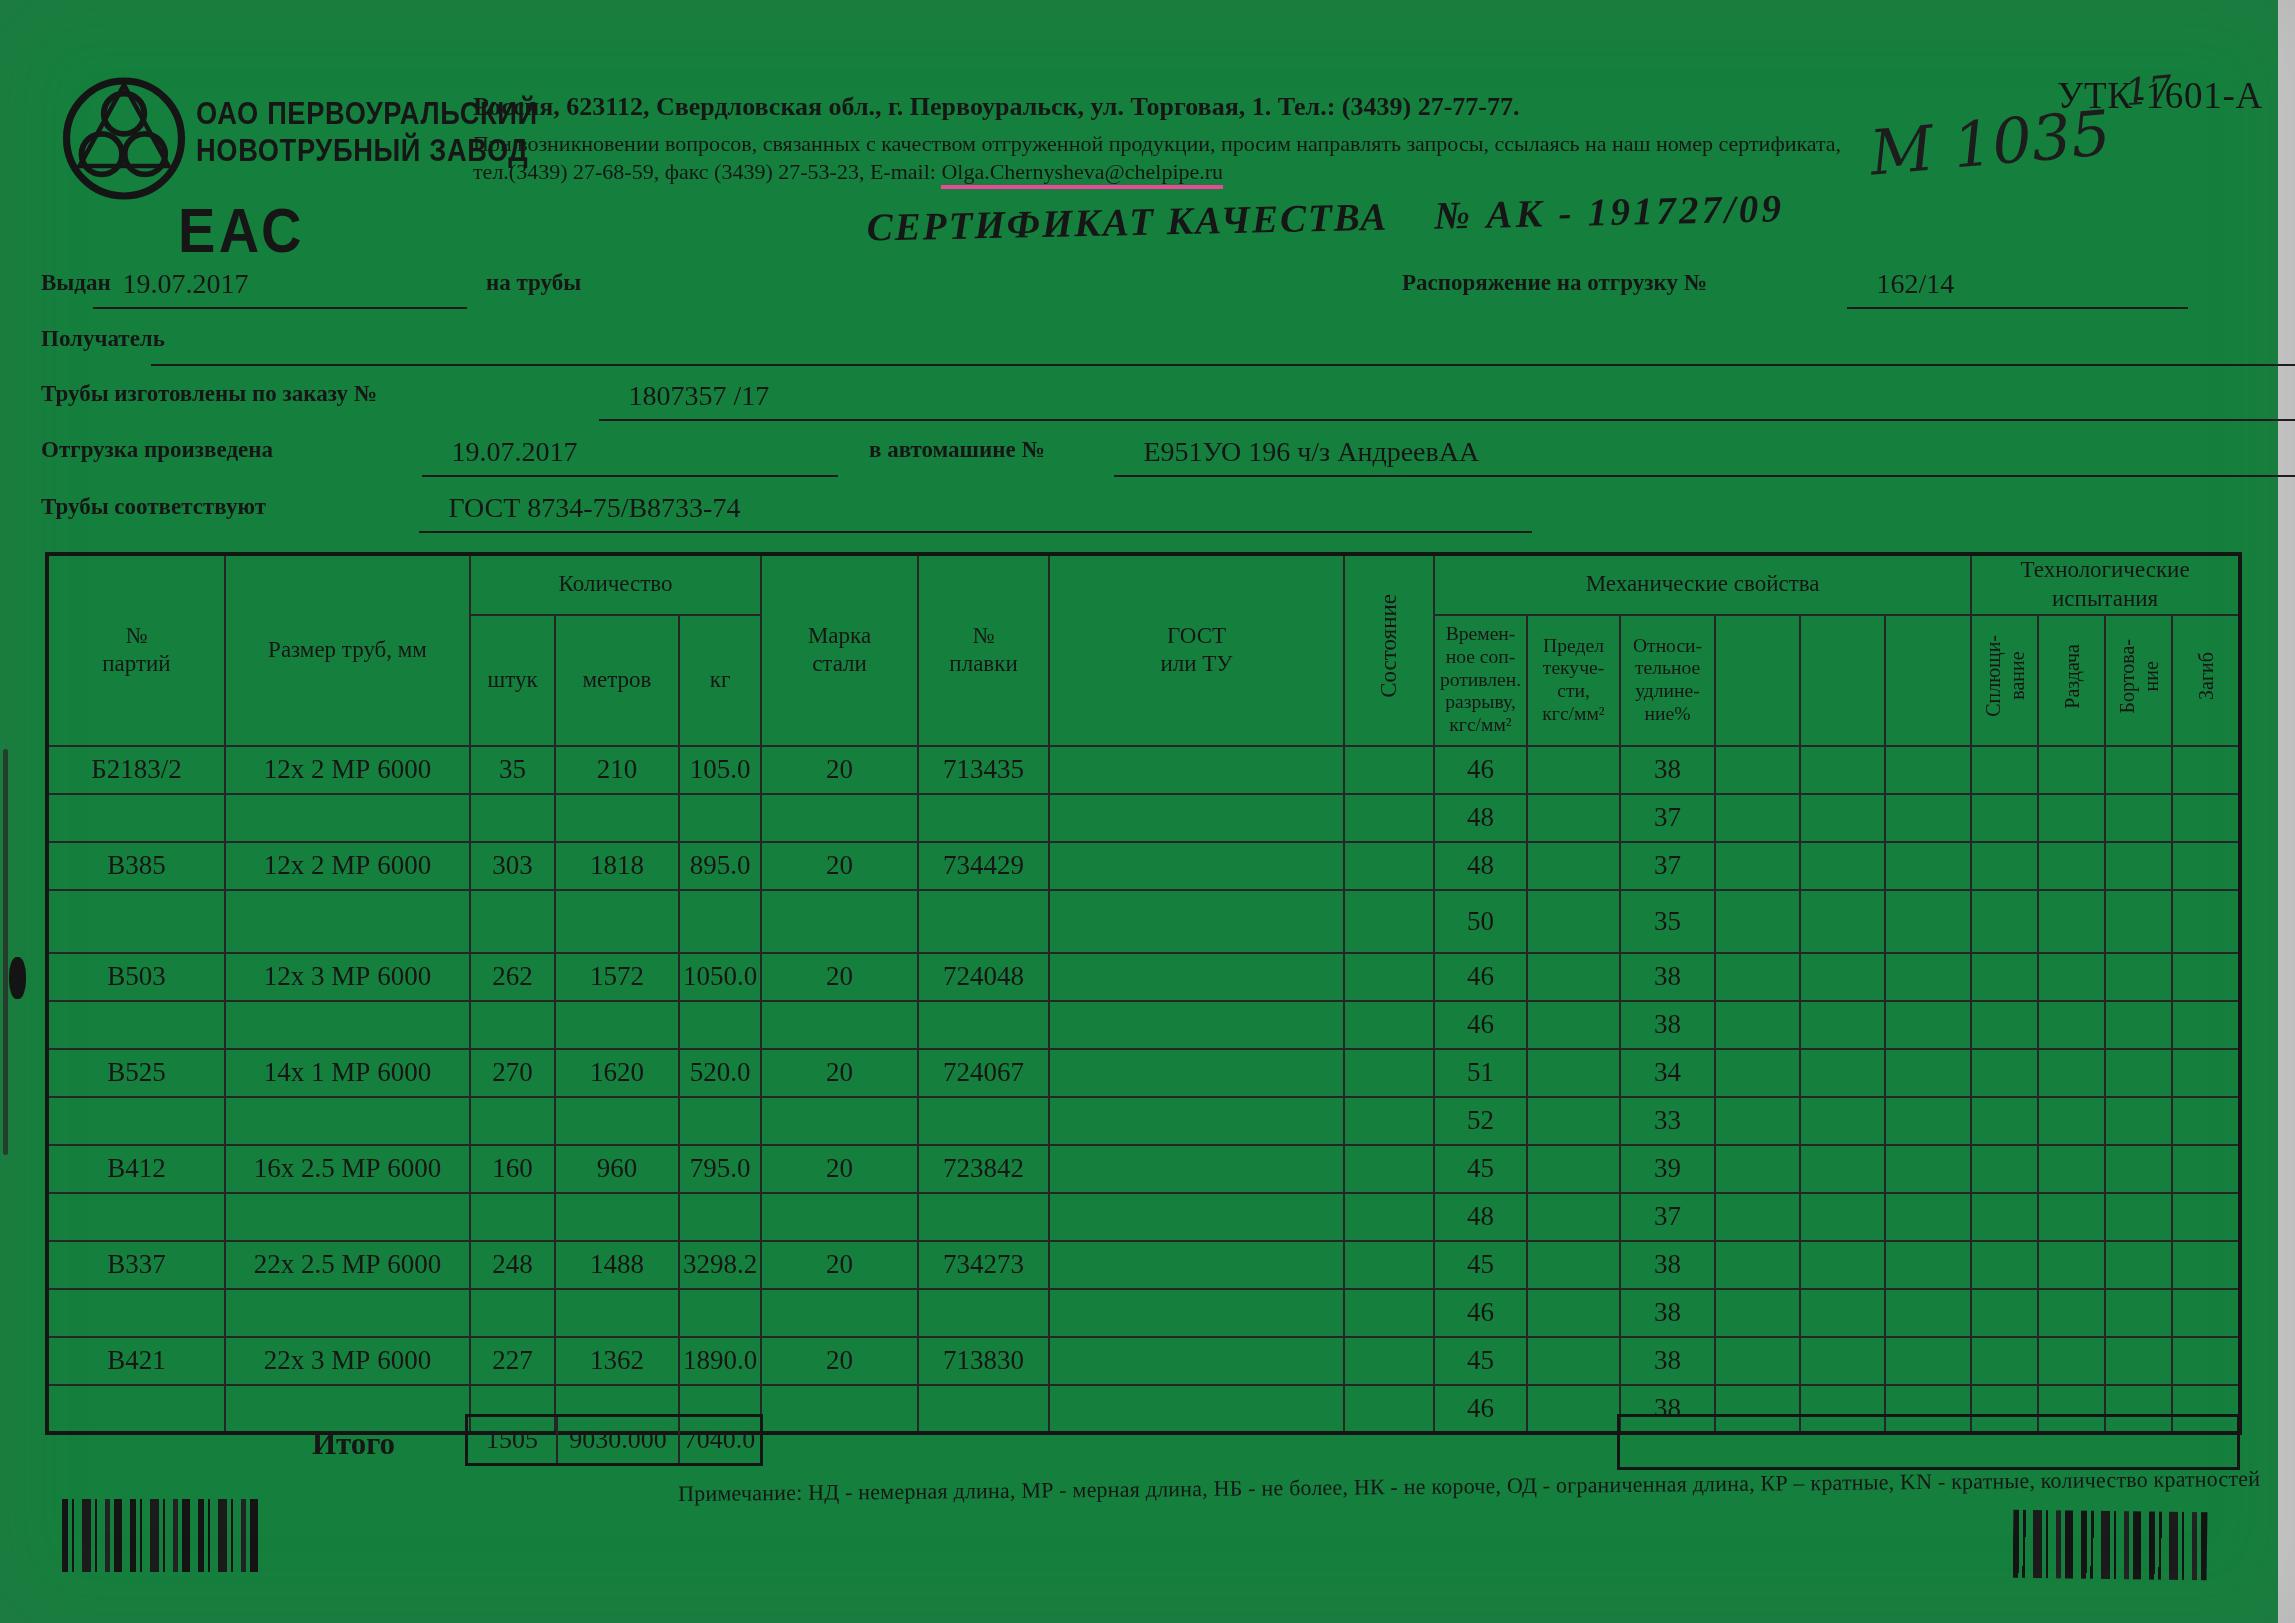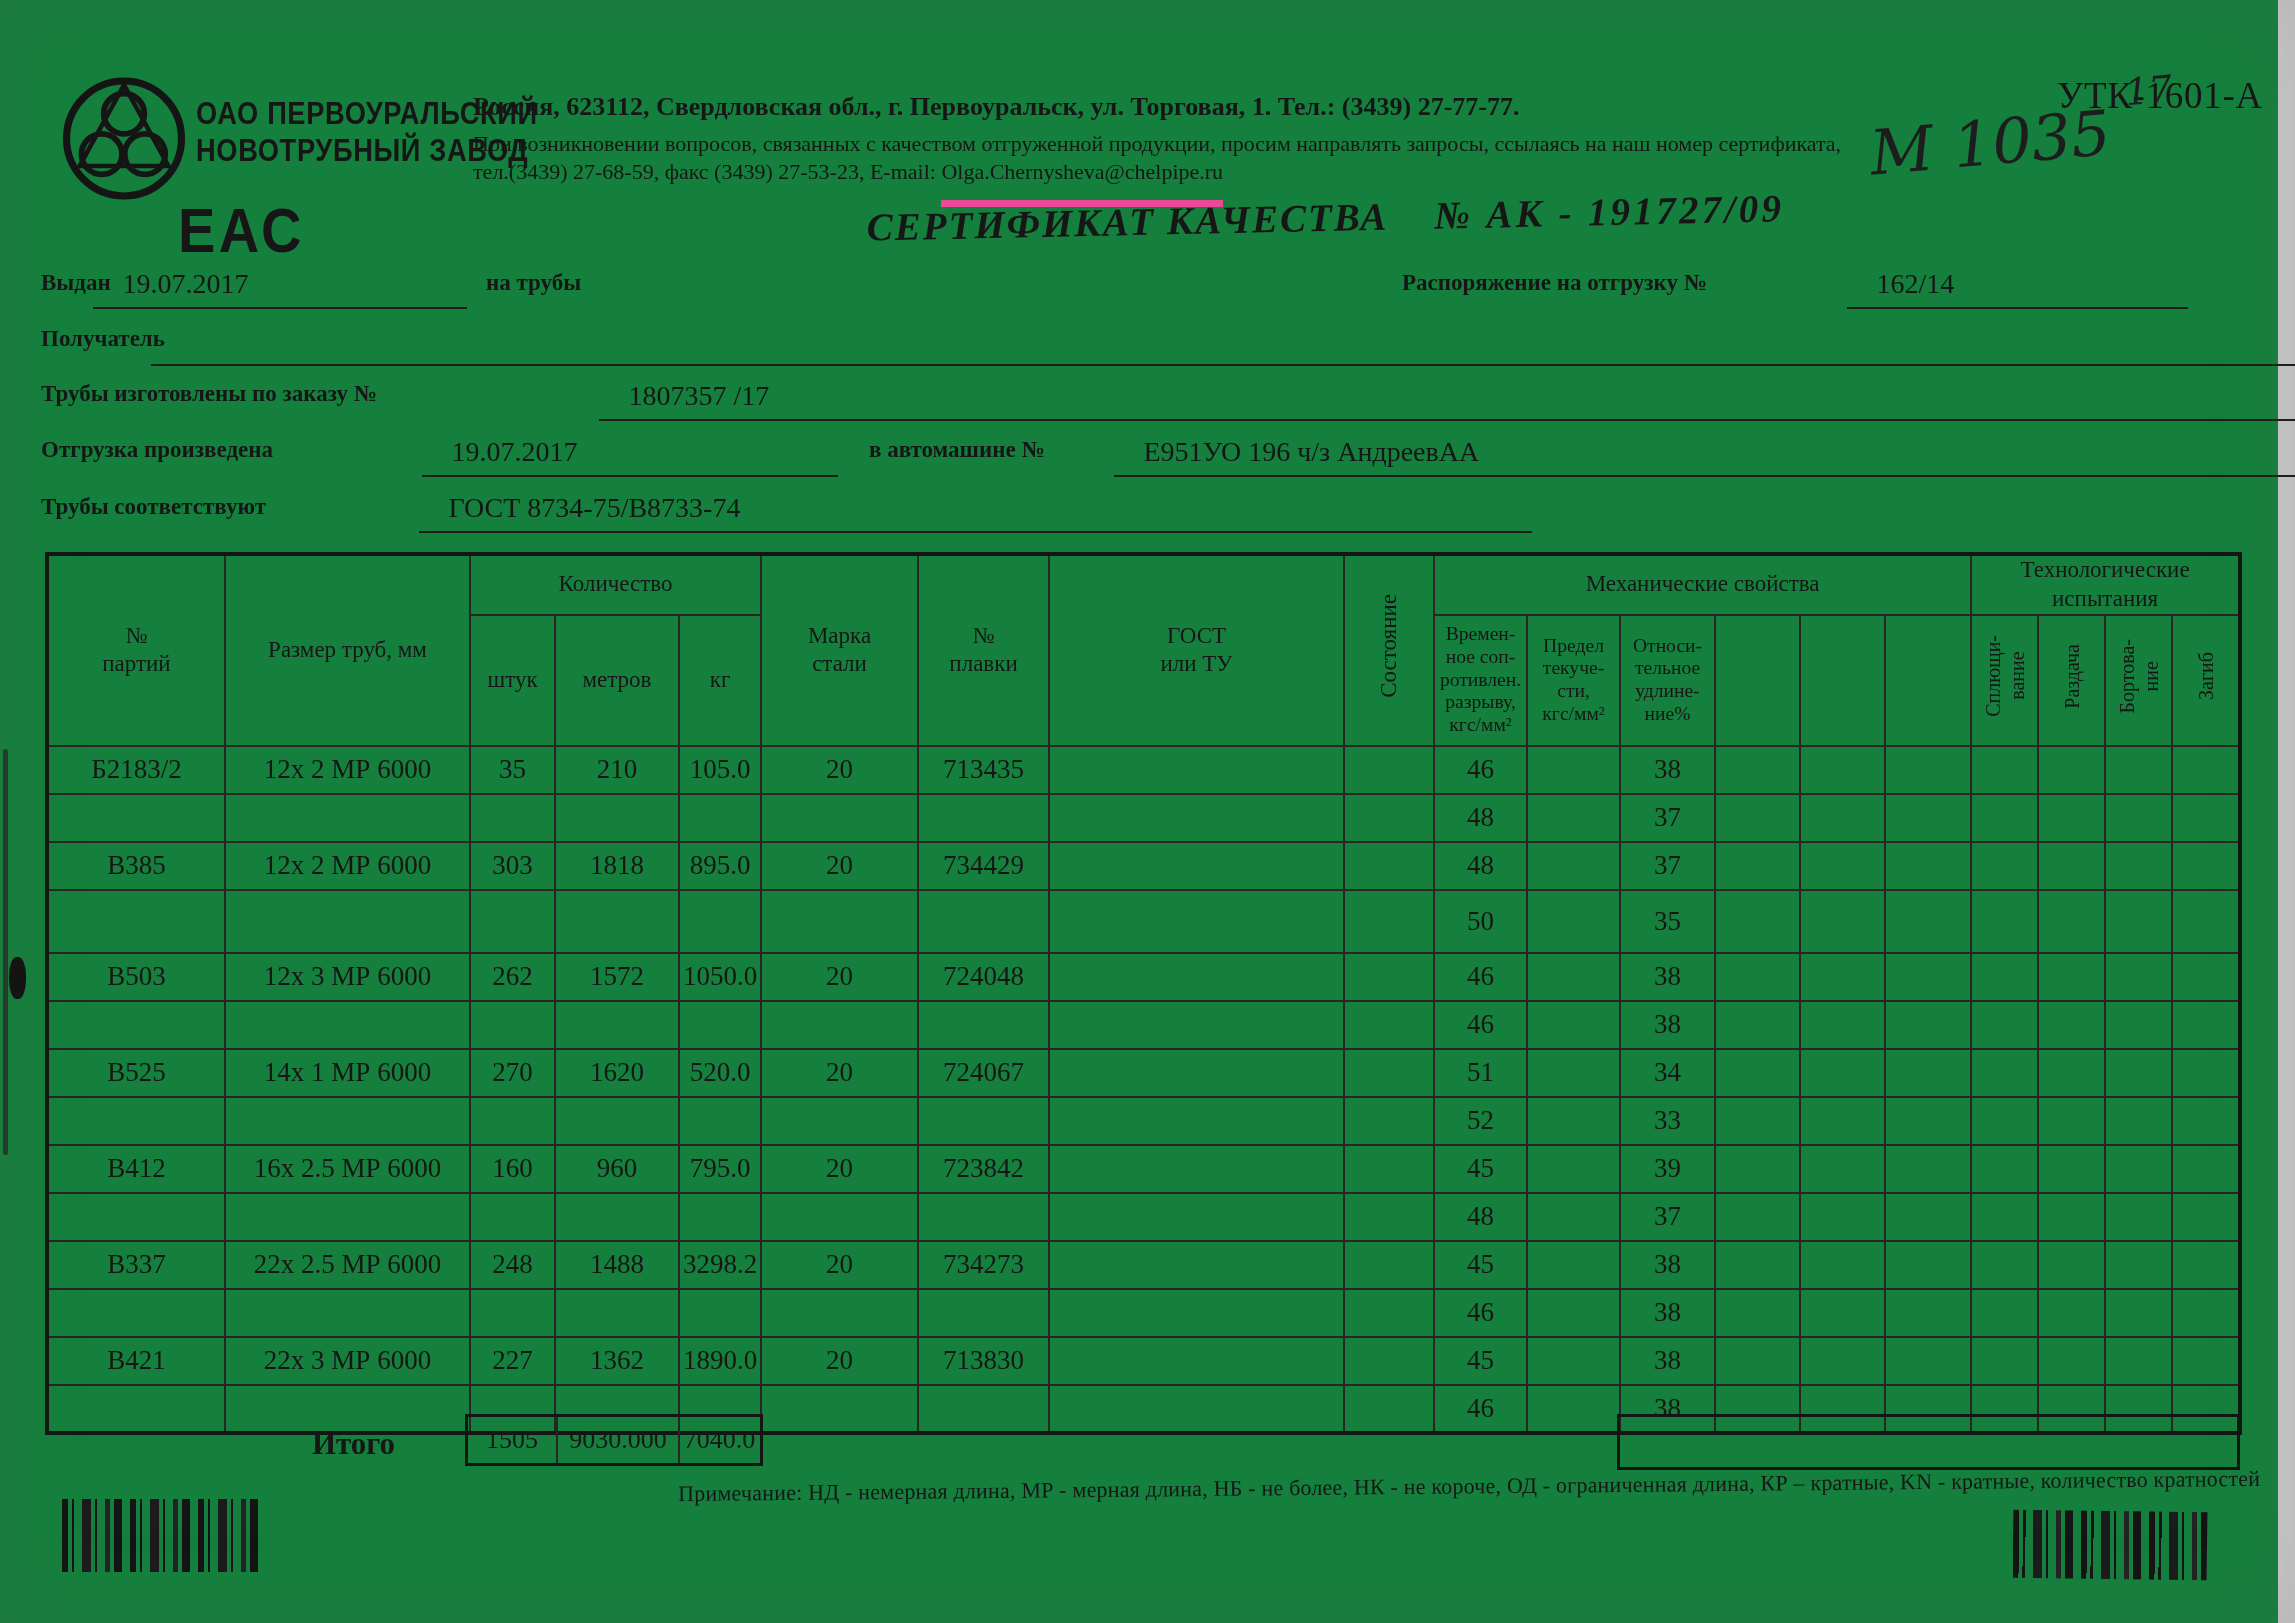--- a/index.html
+++ b/index.html
@@ -17,21 +17,21 @@
 
   
   .company {left:196px; top:96px; font-family:"Liberation Sans","DejaVu Sans",sans-serif;
             font-weight:bold; font-size:31px; line-height:1.18; letter-spacing:0.7px;
             transform:scaleX(.88); transform-origin:left top; white-space:nowrap;}
   .eac {left:178px; top:194px; font-family:"Liberation Sans","DejaVu Sans",sans-serif;
         font-weight:bold; font-size:56px; letter-spacing:3.3px; transform:scaleY(1.12); transform-origin:left top;}
   .addr1 {left:473px; top:92px; font-weight:bold; font-size:26px;}
   .addr2 {left:473px; top:131px; font-size:22px;}
   .addr3 {left:473px; top:159px; font-size:22px;}
-  .email-underline {border-bottom:7px solid #ec4899; padding-bottom:16px;}
+  .email-underline {border-bottom:4px solid #ec4899; padding-bottom:1px;}
   .form-code {left:2057px; top:74px; font-size:37px; letter-spacing:0.7px;}
   .handwritten {left:1867px; top:117px; font-family:"DejaVu Serif",serif; font-style:italic;
                 font-size:62px; transform:rotate(-5deg); transform-origin:left top; color:#1d1d1d; white-space:nowrap;}
   .handwritten sup {font-size:37px; top:-25px; position:relative; margin-left:18.3px;}
 
   .title {left:753px; top:195px; width:1145px; text-align:center; font-size:39px; font-weight:bold;
           font-style:italic; letter-spacing:2px; transform:rotate(-1.2deg); white-space:nowrap;}
   .title .num {margin-left:46px; letter-spacing:3.3px;}
 
   

